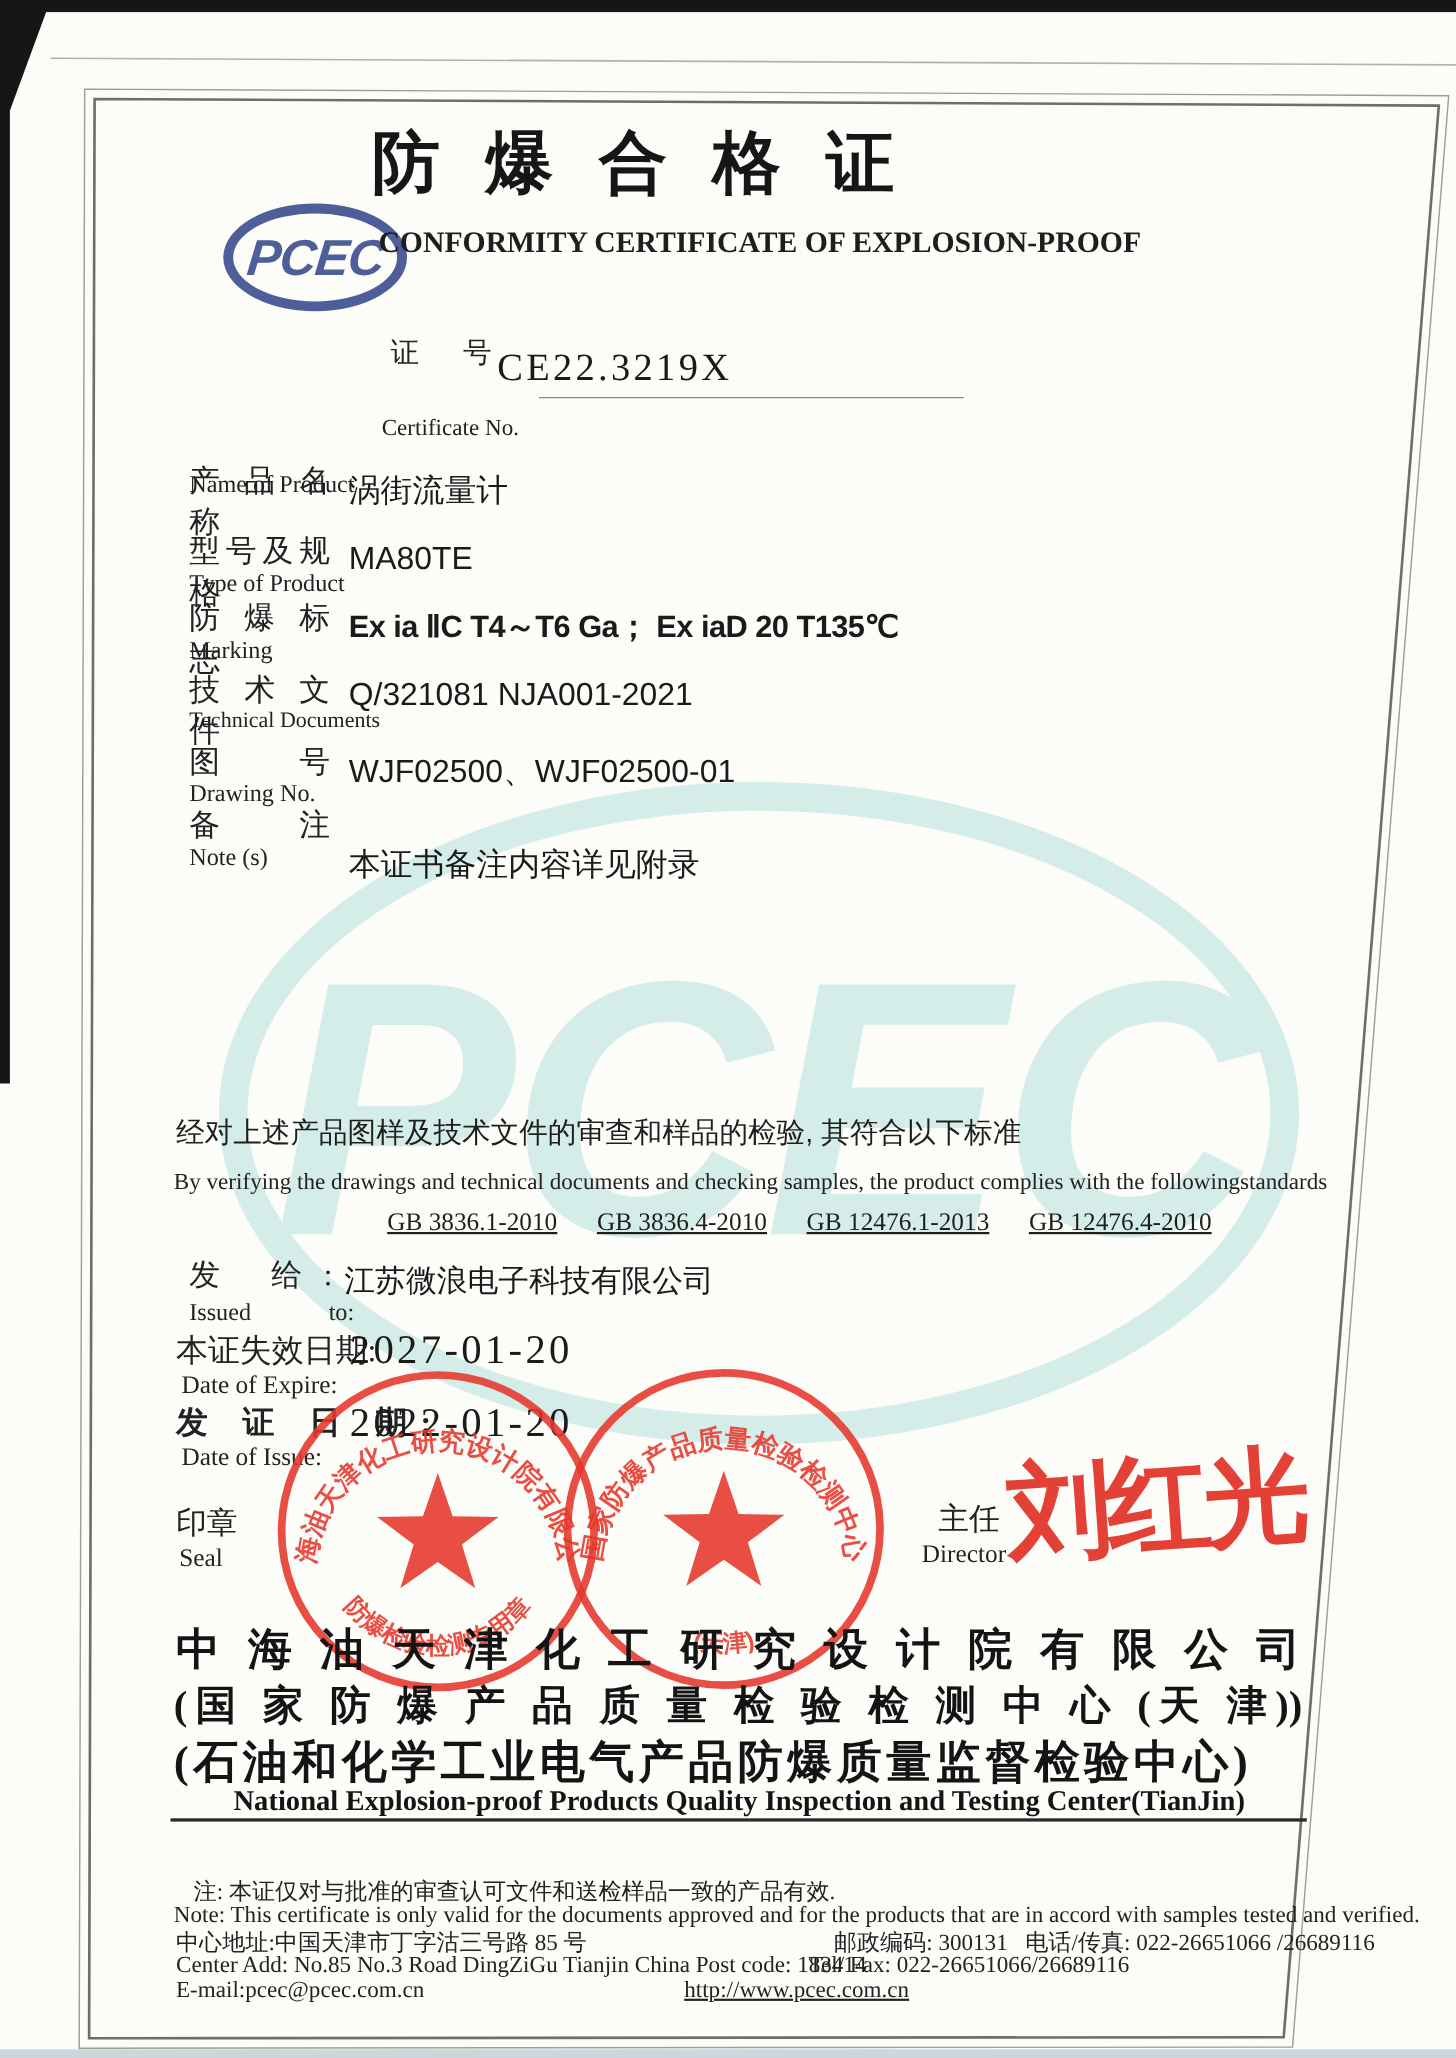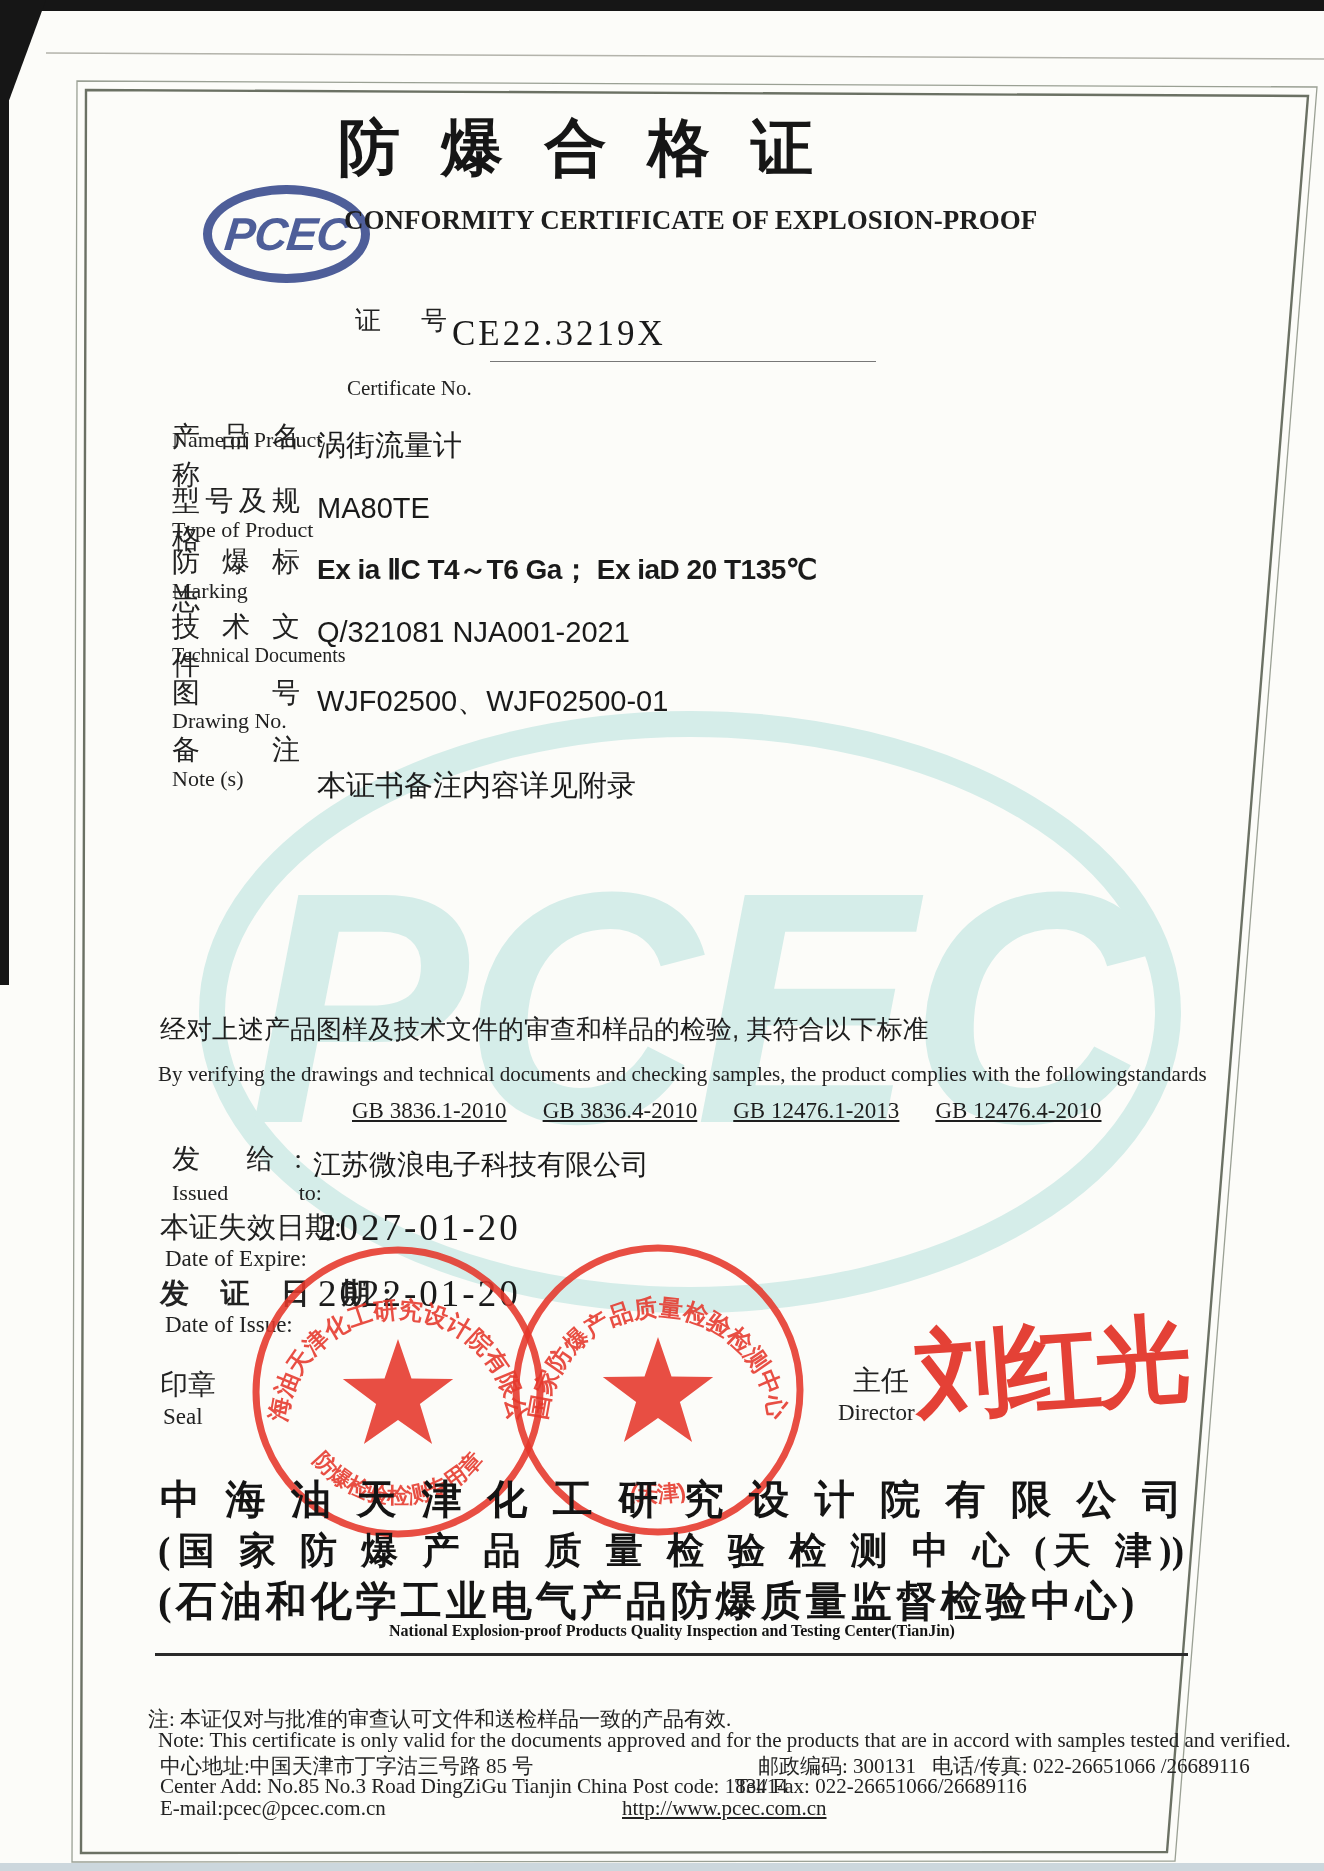--- a/index.html
+++ b/index.html
@@ -152,24 +152,24 @@
     <textPath href="#s2top" startOffset="50%" text-anchor="middle">国家防爆产品质量检验检测中心</textPath>
   </text>
   <text font-size="22" fill="#e6372b" font-weight="bold">
     <textPath href="#s2bot" startOffset="50%" text-anchor="middle">(天津)</textPath>
   </text>
 </svg>
 
 <div class="abs org jus" style="left:160px;top:1472px;width:1022px;font-size:40px;">中 海 油 天 津 化 工 研 究 设 计 院 有 限 公 司</div>
 <div class="abs org jus" style="left:158px;top:1526px;width:1026px;font-size:37px;">(国 家 防 爆 产 品 质 量 检 验 检 测 中 心 (天 津))</div>
 <div class="abs org" style="left:158px;top:1574px;font-size:41px;letter-spacing:4px;">(石油和化学工业电气产品防爆质量监督检验中心)</div>
-<div class="abs org" style="left:160px;top:1622px;width:1024px;font-size:16px;text-align:center;">National Explosion-proof Products Quality Inspection and Testing Center(TianJin)</div>
+<div class="abs org" style="left:160px;top:1622px;width:1024px;font-size:26px;text-align:center;">National Explosion-proof Products Quality Inspection and Testing Center(TianJin)</div>
 <div class="line" style="left:155px;top:1653px;width:1033px;height:3px;background:#2a2a2a;"></div>
 
-<div class="abs foot-zh" style="left:148px;top:1705px;">注: 本证仅对与批准的审查认可文件和送检样品一致的产品有效.</div>
+<div class="abs foot-zh" style="left:176px;top:1705px;">注: 本证仅对与批准的审查认可文件和送检样品一致的产品有效.</div>
 <div class="abs foot-en" style="left:158px;top:1728px;">Note: This certificate is only valid for the documents approved and for the products that are in accord with samples tested and verified.</div>
 <div class="abs foot-zh" style="left:160px;top:1752px;">中心地址:中国天津市丁字沽三号路 85 号</div>
 <div class="abs foot-zh" style="left:758px;top:1752px;">邮政编码: 300131</div>
 <div class="abs foot-zh" style="left:932px;top:1752px;">电话/传真: 022-26651066 /26689116</div>
 <div class="abs foot-en" style="left:160px;top:1774px;">Center Add: No.85 No.3 Road DingZiGu Tianjin China Post code: 183414</div>
 <div class="abs foot-en" style="left:735px;top:1774px;">Tel/ Fax: 022-26651066/26689116</div>
 <div class="abs foot-en" style="left:160px;top:1796px;">E-mail:pcec@pcec.com.cn</div>
 <div class="abs foot-en url-underline" style="left:622px;top:1796px;">http://www.pcec.com.cn</div>
 
 </body></html>

